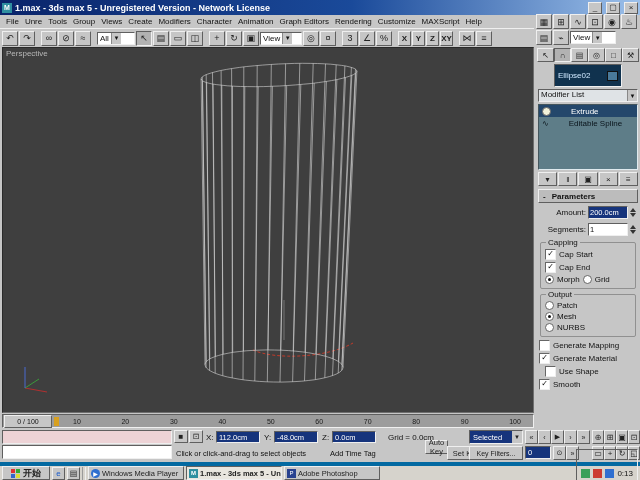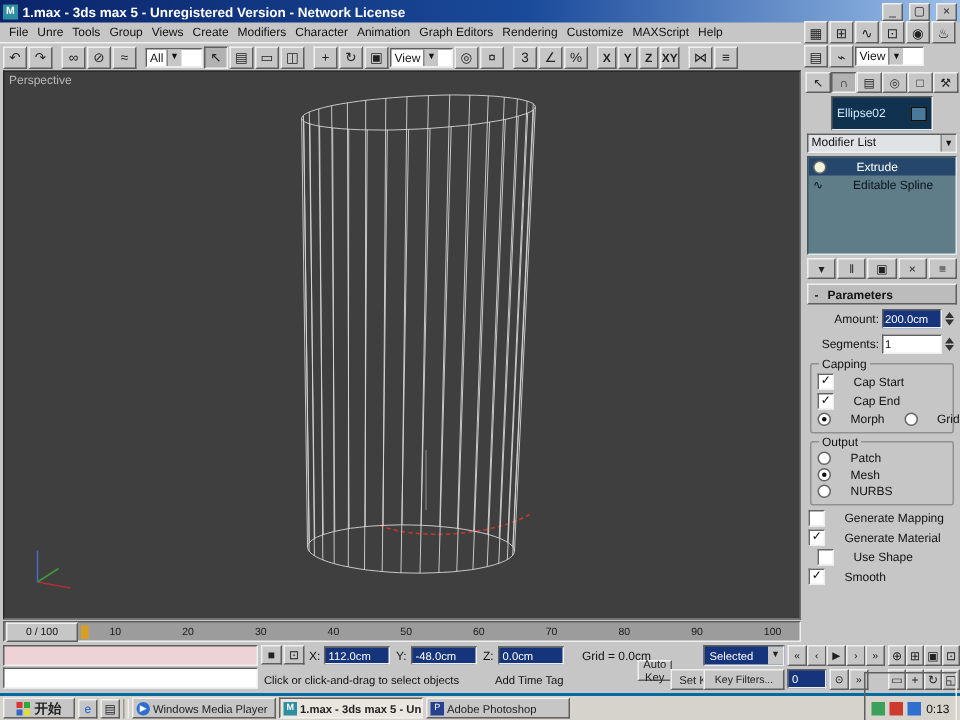--- a/index.html
+++ b/index.html
@@ -46,21 +46,21 @@
 .rollhdr{margin:3px 1px 2px;height:12px;font-weight:bold;display:flex;align-items:center;padding:0 4px;background:#bcbcbc;border:1px solid;border-color:#efefef #5f5f5f #5f5f5f #efefef;gap:6px}
 .prow{display:flex;align-items:center;justify-content:flex-end;gap:2px;margin:2px 3px}
 .pfield{width:36px;height:11px;background:#fff;border:1px solid;border-color:#5f5f5f #efefef #efefef #5f5f5f;display:flex;align-items:center;padding:0 1px;font-size:7.5px}
 .pfield.sel{background:#16347c;color:#fff}
 .spin{display:flex;flex-direction:column;gap:1px}
 .spin i{display:block;width:0;height:0;border:3px solid transparent}
 .spin .up{border-bottom:4px solid #333}
 .spin .dn{border-top:4px solid #333}
 .group{border:1px solid #909090;border-radius:2px;margin:5px 3px 3px;padding:4px 2px 2px;position:relative}
 .gtitle{position:absolute;top:-5px;left:5px;background:#c6c6c6;padding:0 2px;font-size:8px}
-.crow{display:flex;align-items:center;gap:13px;margin:2px 2px;white-space:nowrap}
+.crow{display:flex;align-items:center;gap:3px;margin:2px 2px;white-space:nowrap}
 .cb{width:9px;height:9px;background:#fff;border:1px solid;border-color:#666 #eee #eee #666;font-size:8px;line-height:8px;text-align:center;color:#0a0a0a;flex:none}
 .cb.on::before{content:"✓"}
 .radio{width:9px;height:9px;border-radius:50%;background:#fff;border:1px solid #666;position:relative;box-sizing:border-box;flex:none}
 .radio.on::before{content:"";position:absolute;left:2px;top:2px;width:3px;height:3px;border-radius:50%;background:#111}
 
 .ruler{position:absolute;left:2px;top:414px;width:532px;height:14px;background:#9c9c9c;border:1px solid;border-color:#5f5f5f #efefef #efefef #5f5f5f;box-sizing:border-box;display:flex;align-items:center}
 .tslider{width:46px;height:11px;margin-left:1px;font-size:7px;display:flex;align-items:center;justify-content:center;flex:none}
 .tmark{width:5px;height:9px;background:#d8a020;margin-left:2px;flex:none}
 .ticks{flex:1;display:flex;justify-content:space-between;padding:0 12px 0 14px;font-size:7px;color:#1a1a1a}
 
@@ -73,21 +73,21 @@
 .gridtxt{position:absolute;left:388px;top:4px;font-size:8px}
 .prompt{position:absolute;left:176px;top:20px;font-size:7.5px}
 .timetag{position:absolute;left:330px;top:20px;font-size:7.5px}
 .kbtn{position:absolute;height:14px;font-size:7.5px;display:inline-flex;align-items:center;justify-content:center}
 .seldd{position:absolute;left:469px;top:1px;width:54px;height:14px;background:#16347c;color:#fff;font-size:7.5px;display:flex;align-items:center;padding-left:3px;border:1px solid;border-color:#5f5f5f #efefef #efefef #5f5f5f;box-sizing:border-box}
 .seldd .dar{margin-left:auto;width:10px;height:12px;background:#c6c6c6;color:#222;display:flex;align-items:center;justify-content:center;font-size:6px}
 .pbtn{position:absolute;width:13px;height:14px;font-size:7px;display:inline-flex;align-items:center;justify-content:center}
 .framefield{position:absolute;left:525px;top:17px;width:26px;height:13px;background:#16347c;color:#fff;font-size:7.5px;display:flex;align-items:center;padding:0 2px;border:1px solid;border-color:#5f5f5f #efefef #efefef #5f5f5f;box-sizing:border-box}
 .nbtn{position:absolute;width:12px;height:14px;font-size:8px;display:inline-flex;align-items:center;justify-content:center}
 
-.taskbar{position:absolute;left:0;top:462px;width:640px;height:18px;background:#d6d3cc;border-top:2px solid #0369a1;display:flex;align-items:center;gap:2px;padding:0 2px;box-sizing:border-box}
+.taskbar{position:absolute;left:0;top:462px;width:640px;height:18px;background:#d6d3cc;border-top:4px solid #0369a1;display:flex;align-items:center;gap:2px;padding:0 2px;box-sizing:border-box}
 .startbtn{width:48px;height:14px;display:flex;align-items:center;gap:3px;font-weight:bold;font-size:9px;justify-content:center;flex:none}
 .winlogo{width:9px;height:9px;display:grid;grid-template-columns:4px 4px;grid-template-rows:4px 4px;gap:1px;flex:none}
 .winlogo i{display:block}
 .ql{width:13px;height:13px;font-size:8px;display:inline-flex;align-items:center;justify-content:center;flex:none}
 .qsep{width:2px;height:13px;border-left:1px solid #9a9a9a;border-right:1px solid #efefef;flex:none}
 .task{width:96px;height:14px;display:flex;align-items:center;gap:2px;font-size:7.5px;padding:0 2px;overflow:hidden;white-space:nowrap;flex:none}
 .task.active{border-color:#5f5f5f #efefef #efefef #5f5f5f;background:#e9e6df;font-weight:bold}
 .tico{width:9px;height:9px;flex:none;display:inline-flex;align-items:center;justify-content:center;font-size:6px;color:#fff}
 .tray{margin-left:auto;height:14px;display:flex;align-items:center;gap:3px;padding:16px 4px;border:1px solid;border-color:#5f5f5f #efefef #efefef #5f5f5f;font-size:8px;flex:none}
 .trico{width:9px;height:9px;flex:none}

